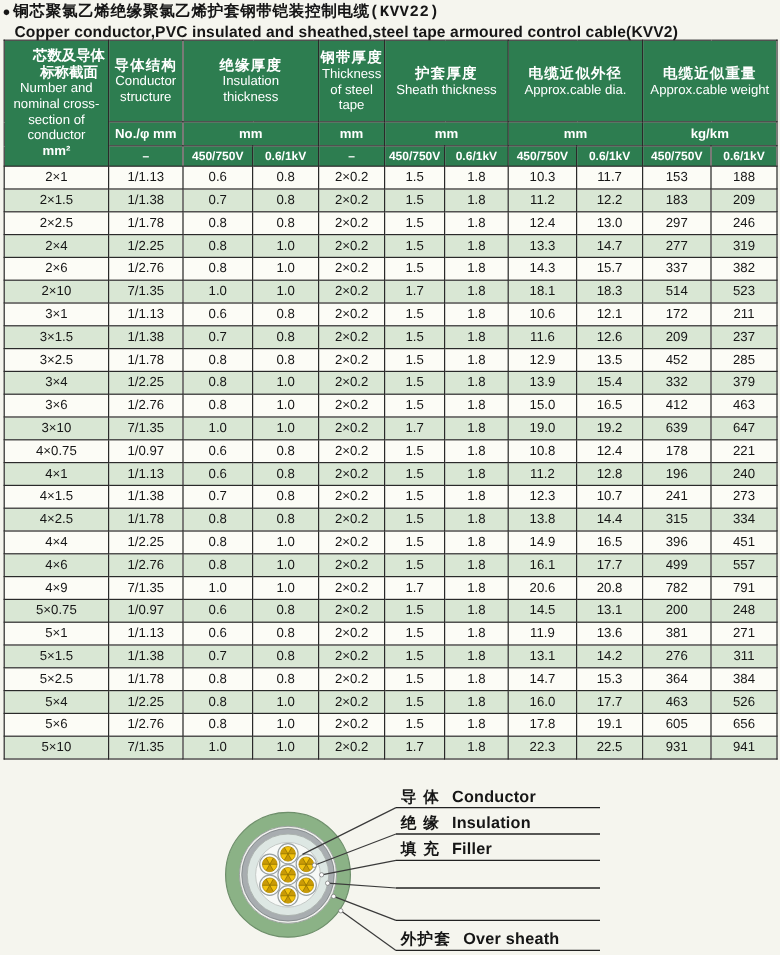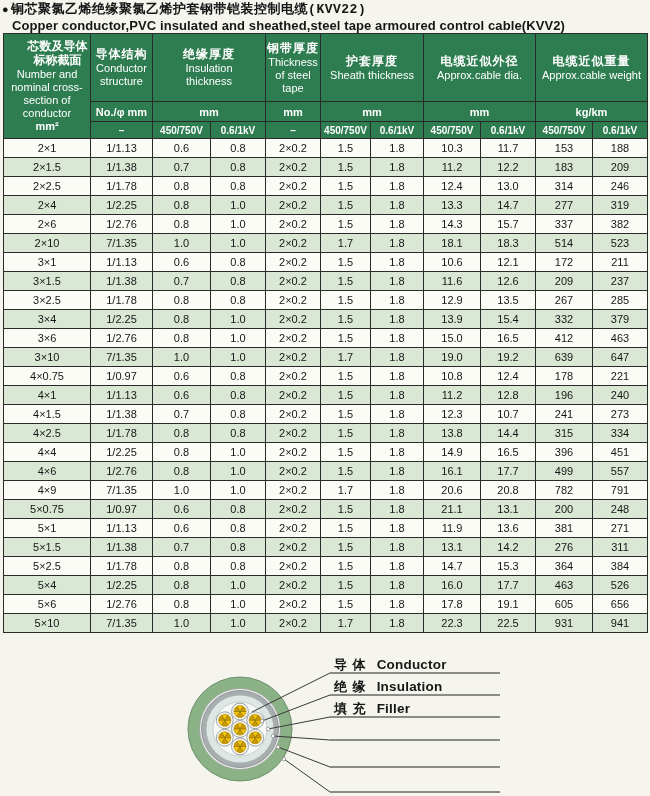--- a/index.html
+++ b/index.html
@@ -165,21 +165,21 @@
       <tr>
         <td>2×2.5</td>
         <td>1/1.78</td>
         <td>0.8</td>
         <td>0.8</td>
         <td>2×0.2</td>
         <td>1.5</td>
         <td>1.8</td>
         <td>12.4</td>
         <td>13.0</td>
-        <td>314</td>
+        <td>297</td>
         <td>246</td>
       </tr>
       <tr>
         <td>2×4</td>
         <td>1/2.25</td>
         <td>0.8</td>
         <td>1.0</td>
         <td>2×0.2</td>
         <td>1.5</td>
         <td>1.8</td>
@@ -243,21 +243,21 @@
       <tr>
         <td>3×2.5</td>
         <td>1/1.78</td>
         <td>0.8</td>
         <td>0.8</td>
         <td>2×0.2</td>
         <td>1.5</td>
         <td>1.8</td>
         <td>12.9</td>
         <td>13.5</td>
-        <td>267</td>
+        <td>452</td>
         <td>285</td>
       </tr>
       <tr>
         <td>3×4</td>
         <td>1/2.25</td>
         <td>0.8</td>
         <td>1.0</td>
         <td>2×0.2</td>
         <td>1.5</td>
         <td>1.8</td>
@@ -384,21 +384,21 @@
         <td>791</td>
       </tr>
       <tr>
         <td>5×0.75</td>
         <td>1/0.97</td>
         <td>0.6</td>
         <td>0.8</td>
         <td>2×0.2</td>
         <td>1.5</td>
         <td>1.8</td>
-        <td>21.1</td>
+        <td>14.5</td>
         <td>13.1</td>
         <td>200</td>
         <td>248</td>
       </tr>
       <tr>
         <td>5×1</td>
         <td>1/1.13</td>
         <td>0.6</td>
         <td>0.8</td>
         <td>2×0.2</td>
@@ -530,13 +530,15 @@
       <line class="lbl-underline" x1="330" y1="152" x2="500" y2="152"></line>
     </g>
   </svg>
 
   <div class="dg-label" style="top:15px">
     <span class="dg-zh">导 体</span><span class="dg-en">Conductor</span></div>
   <div class="dg-label" style="top:37px">
     <span class="dg-zh">绝 缘</span><span class="dg-en">Insulation</span></div>
   <div class="dg-label" style="top:59px">
     <span class="dg-zh">填 充</span><span class="dg-en">Filler</span></div>
+  <div class="dg-label" style="top:134px">
+    <span class="dg-zh">外护套</span><span class="dg-en">Over sheath</span></div>
 </div>
 
 </body></html>

